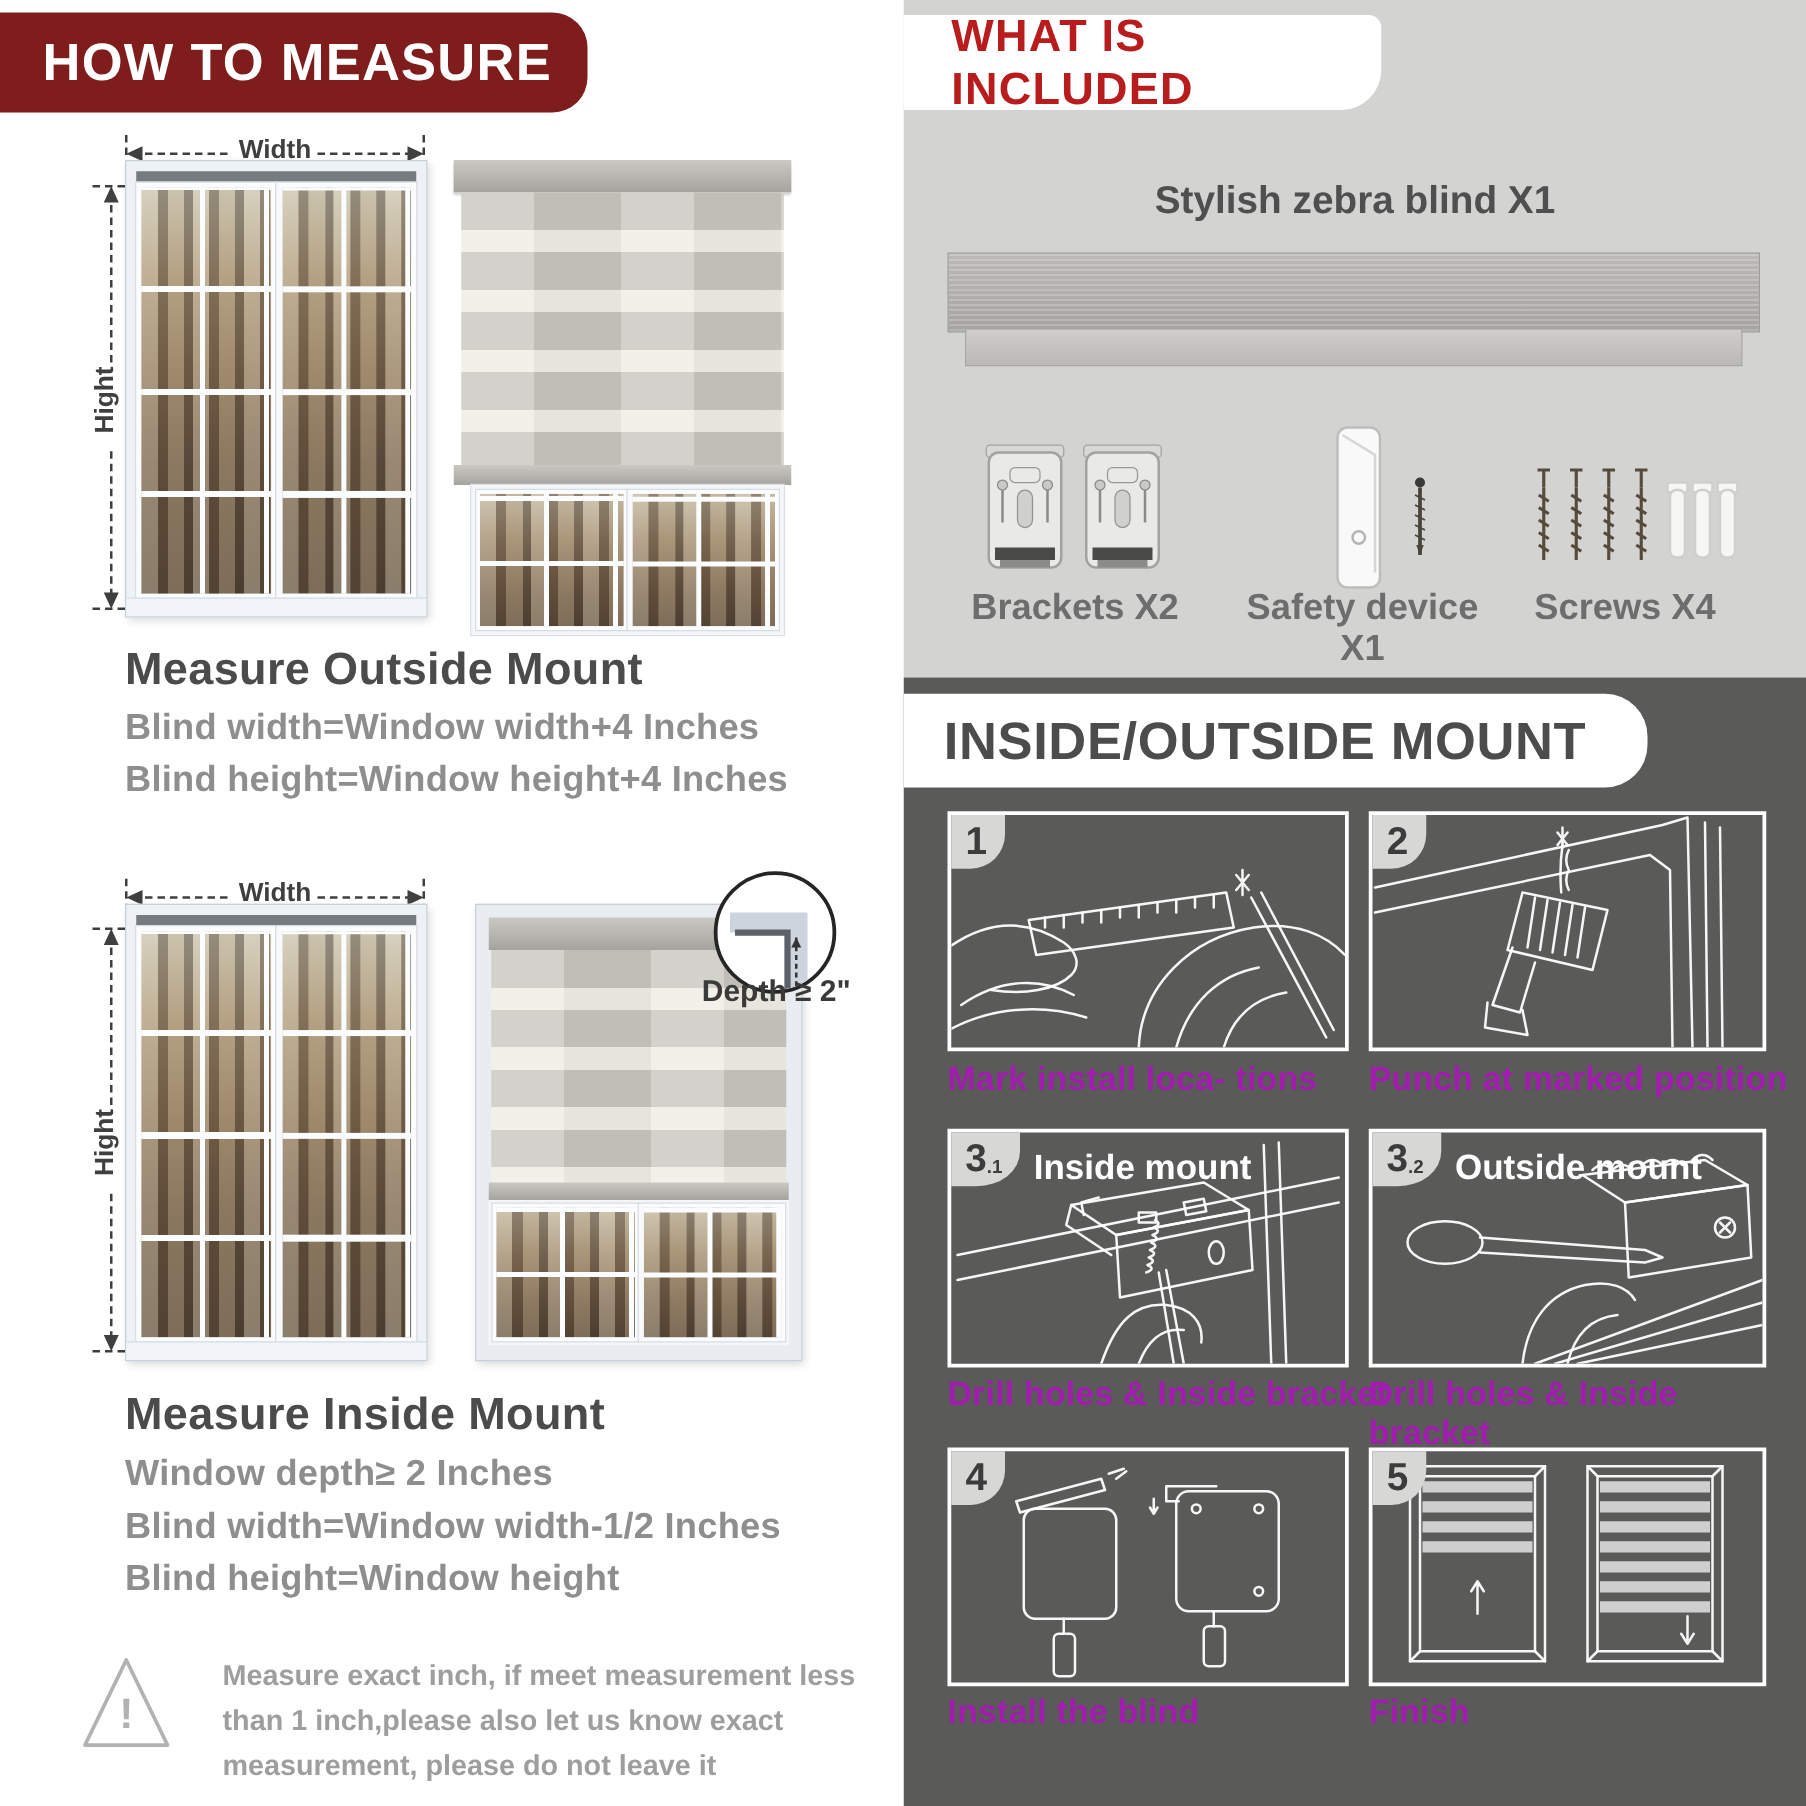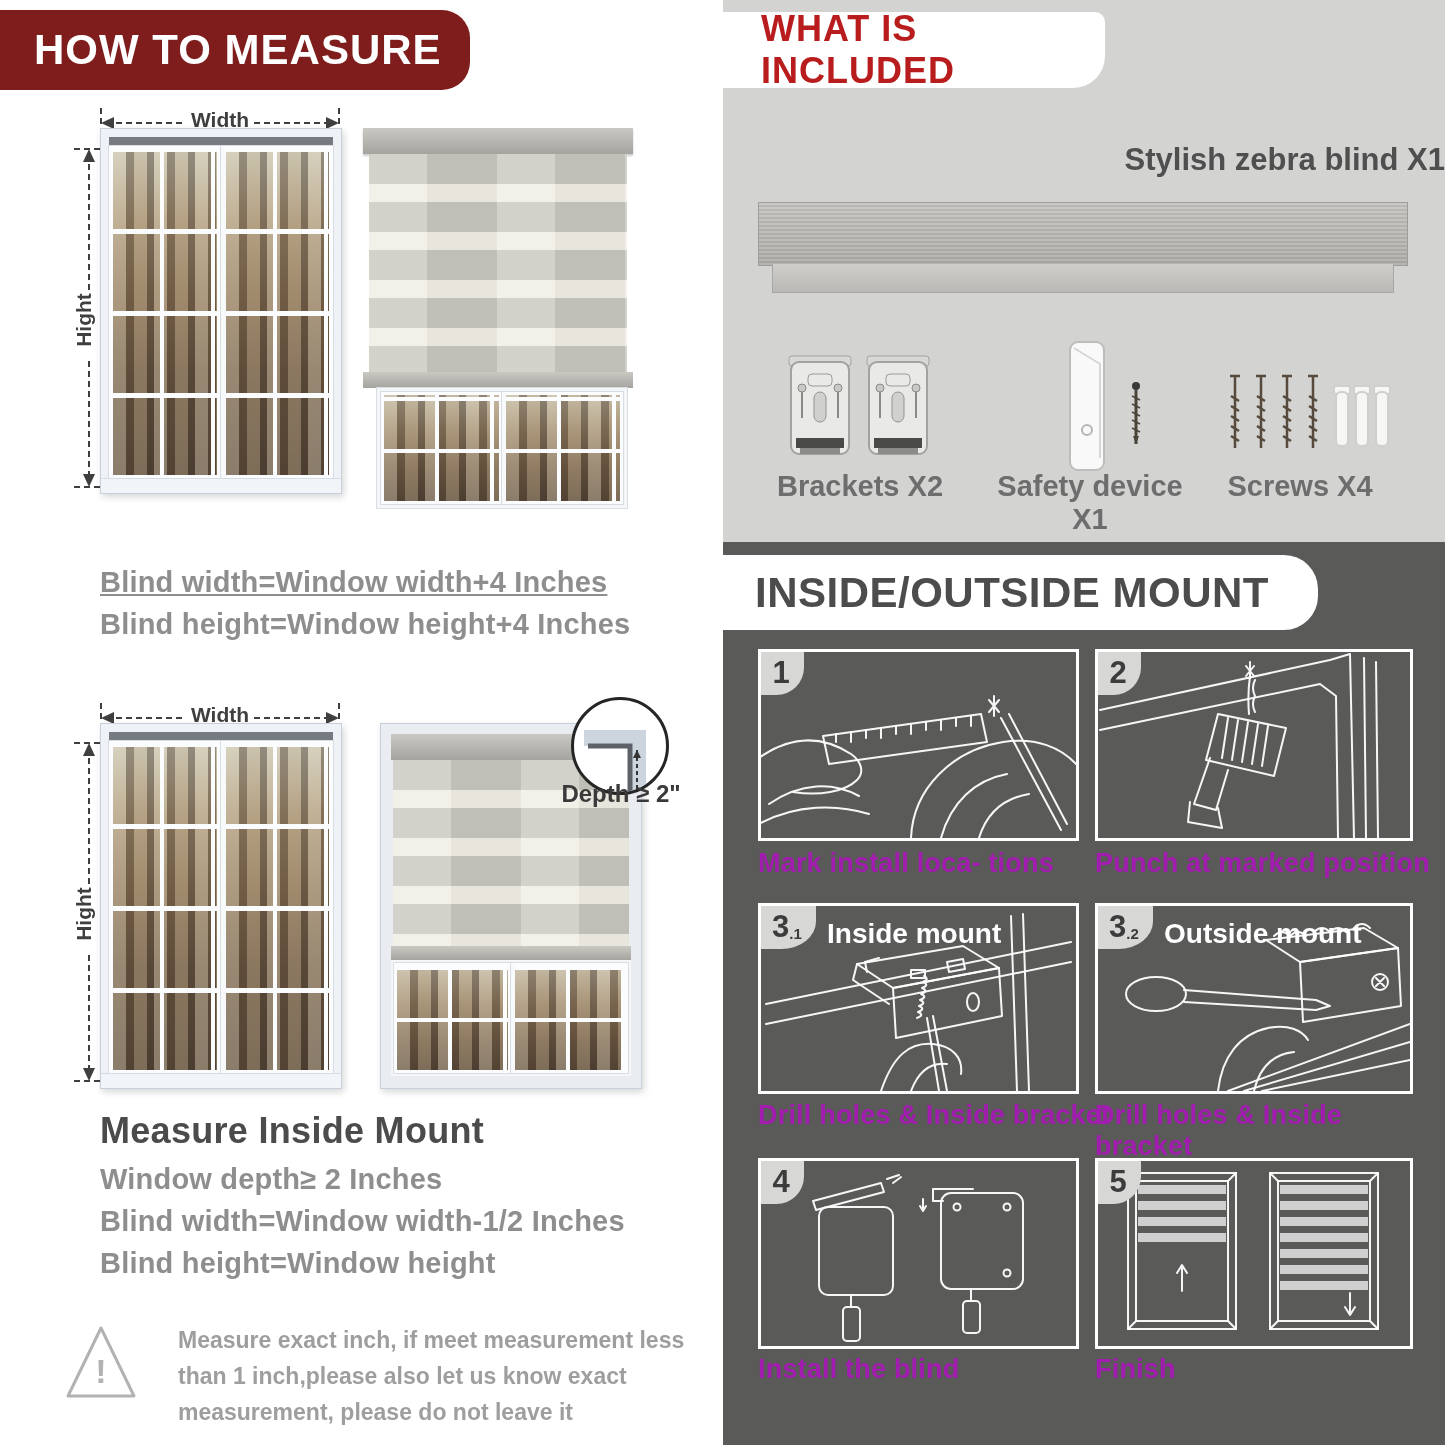--- a/index.html
+++ b/index.html
@@ -43,21 +43,21 @@
   .fabric{background:
       repeating-linear-gradient(90deg, rgba(255,255,255,.22) 0 58px, rgba(0,0,0,.03) 58px 128px),
       repeating-linear-gradient(180deg,#c6c5bd 0 30px,#eeece3 30px 48px);}
   .meas-label{font-size:21px;font-weight:bold;color:#3f3f3f;}
 
   
   .panel-included{left:723px;top:0;width:722px;height:542px;background:#d3d3d1;}
   .banner-included{left:723px;top:12px;width:382px;height:76px;background:#ffffff;
                    border-radius:0 10px 32px 0;display:flex;align-items:center;}
   .banner-included span{color:#b91c1c;font-weight:bold;font-size:36px;letter-spacing:1px;padding-left:38px;}
-  .blind-name{left:723px;top:142px;width:722px;text-align:right;
+  .blind-name{left:723px;top:142px;width:722px;text-align:center;
               font-size:31px;font-weight:bold;color:#4f4f4f;}
   .part-label{font-size:29px;font-weight:bold;color:#6d6d6d;text-align:center;}
 
   
   .panel-mount{left:723px;top:542px;width:722px;height:903px;background:#5a5a59;}
   .banner-mount{left:723px;top:555px;width:595px;height:75px;background:#ffffff;
                 border-radius:0 34px 34px 0;display:flex;align-items:center;}
   .banner-mount span{color:#4c4c4c;font-weight:bold;font-size:42px;letter-spacing:.5px;padding-left:32px;}
 
   .step{position:absolute;border:3px solid #ffffff;overflow:hidden;}
@@ -117,21 +117,22 @@
   <div class="abs" style="left:363px;top:128px;width:270px;height:372px;">
     <div class="abs cassette-bar" style="left:0;top:0;width:270px;height:26px;box-shadow:0 2px 2px rgba(0,0,0,.2);"></div>
     <div class="abs fabric" style="left:6px;top:26px;width:258px;height:218px;"></div>
     <div class="abs cassette-bar" style="left:0;top:244px;width:270px;height:16px;"></div>
     <div class="abs" style="left:14px;top:260px;width:242px;height:112px;background:#fff;border:4px solid #f4f6f8;outline:1px solid #d9dfe6;display:flex;">
       <div class="sash-sm"></div>
       <div class="sash-sm"></div>
     </div>
   </div>
 
-  <div class="abs rule-line" style="left:100px;top:566px;text-decoration:underline;">Blind width=Window width+4 Inches</div>
+  <div class="abs title-dark" style="left:100px;top:514px;">Measure Outside Mount</div>
+  <div class="abs rule-line" style="left:100px;top:566px;">Blind width=Window width+4 Inches</div>
   <div class="abs rule-line" style="left:100px;top:608px;">Blind height=Window height+4 Inches</div>
 
   <svg class="abs" style="left:98px;top:699px;" width="244" height="36">
     <g stroke="#3f3f3f" stroke-width="2" stroke-dasharray="6 4">
       <line x1="3" y1="4" x2="3" y2="34"></line>
         <line x1="241" y1="4" x2="241" y2="34"></line>
       <line x1="8" y1="19" x2="88" y2="19"></line>
         <line x1="156" y1="19" x2="236" y2="19"></line>
     </g>
     <polygon points="3,19 16,13 16,25" fill="#3f3f3f"></polygon>

